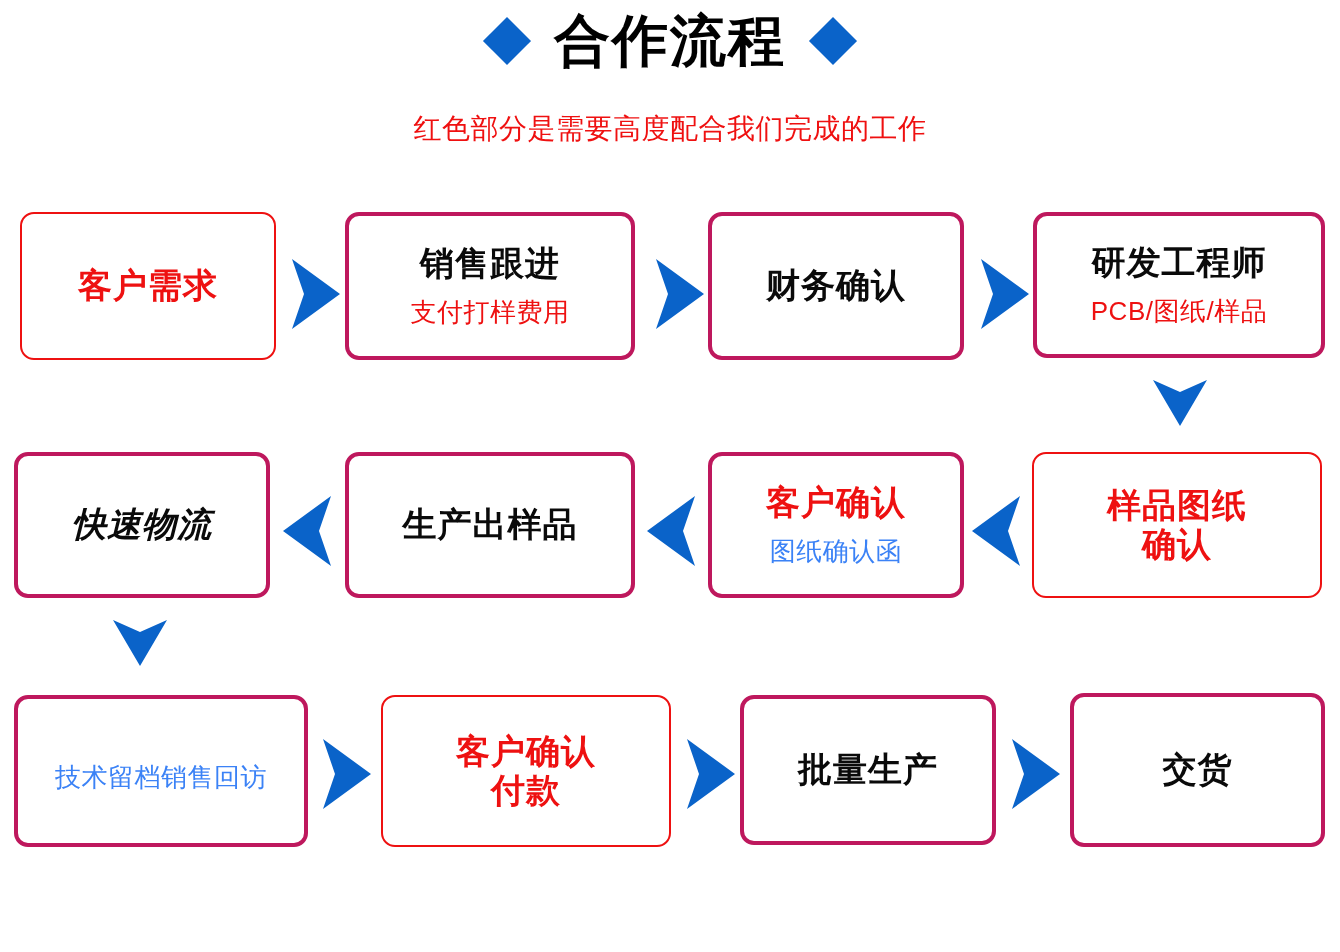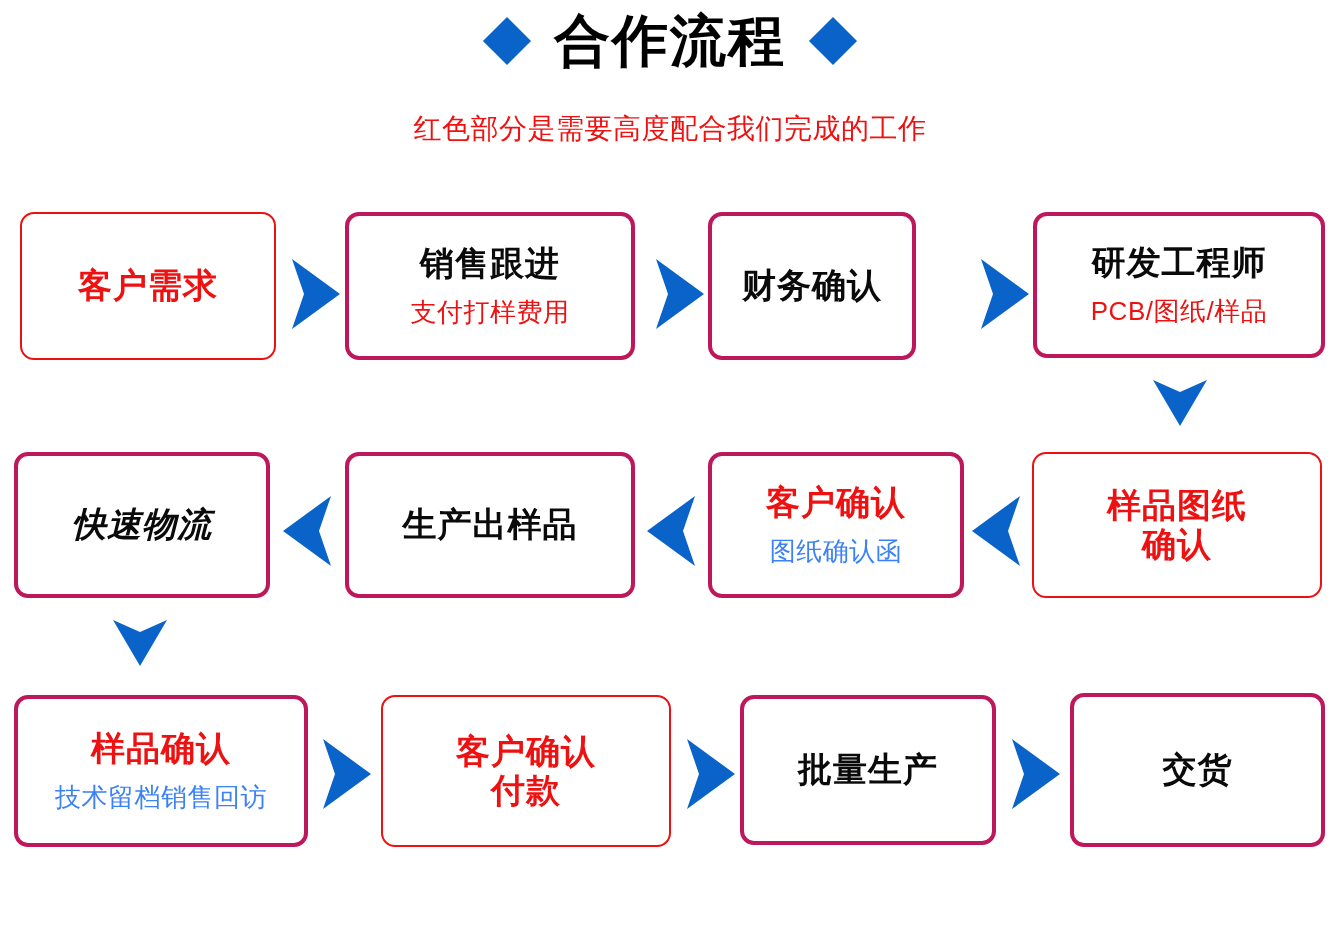--- a/index.html
+++ b/index.html
@@ -129,21 +129,21 @@
   <div class="box-title black">销售跟进</div>
   <div class="box-sub red">支付打样费用</div>
 </div>
 
 <div class="arrow" style="left:652px; top:255px;">
   <svg width="54" height="78" viewBox="0 0 54 78">
     <path d="M4 4 L52 39 L4 74 L16 39 Z" fill="#0a63c9"></path>
   </svg>
 </div>
 
-<div class="flow-box blue" style="left:708px; top:212px; width:208px; height:148px;">
+<div class="flow-box blue" style="left:708px; top:212px; width:256px; height:148px;">
   <div class="box-title black">财务确认</div>
 </div>
 
 <div class="arrow" style="left:977px; top:255px;">
   <svg width="54" height="78" viewBox="0 0 54 78">
     <path d="M4 4 L52 39 L4 74 L16 39 Z" fill="#0a63c9"></path>
   </svg>
 </div>
 
 <div class="flow-box blue" style="left:1033px; top:212px; width:292px; height:146px;">
@@ -193,21 +193,20 @@
 确认</div>
 </div>
 
 <div class="arrow" style="left:110px; top:617px;">
   <svg width="60" height="52" viewBox="0 0 60 52">
     <path d="M3 3 L30 15 L57 3 L30 49 Z" fill="#0a63c9"></path>
   </svg>
 </div>
 
 <div class="flow-box blue" style="left:14px; top:695px; width:294px; height:152px;">
-  <div class="box-title red">样品确认</div>
   <div class="box-sub black">技术留档销售回访</div>
 </div>
 
 <div class="arrow" style="left:319px; top:735px;">
   <svg width="54" height="78" viewBox="0 0 54 78">
     <path d="M4 4 L52 39 L4 74 L16 39 Z" fill="#0a63c9"></path>
   </svg>
 </div>
 
 <div class="flow-box red" style="left:381px; top:695px; width:290px; height:152px;">

